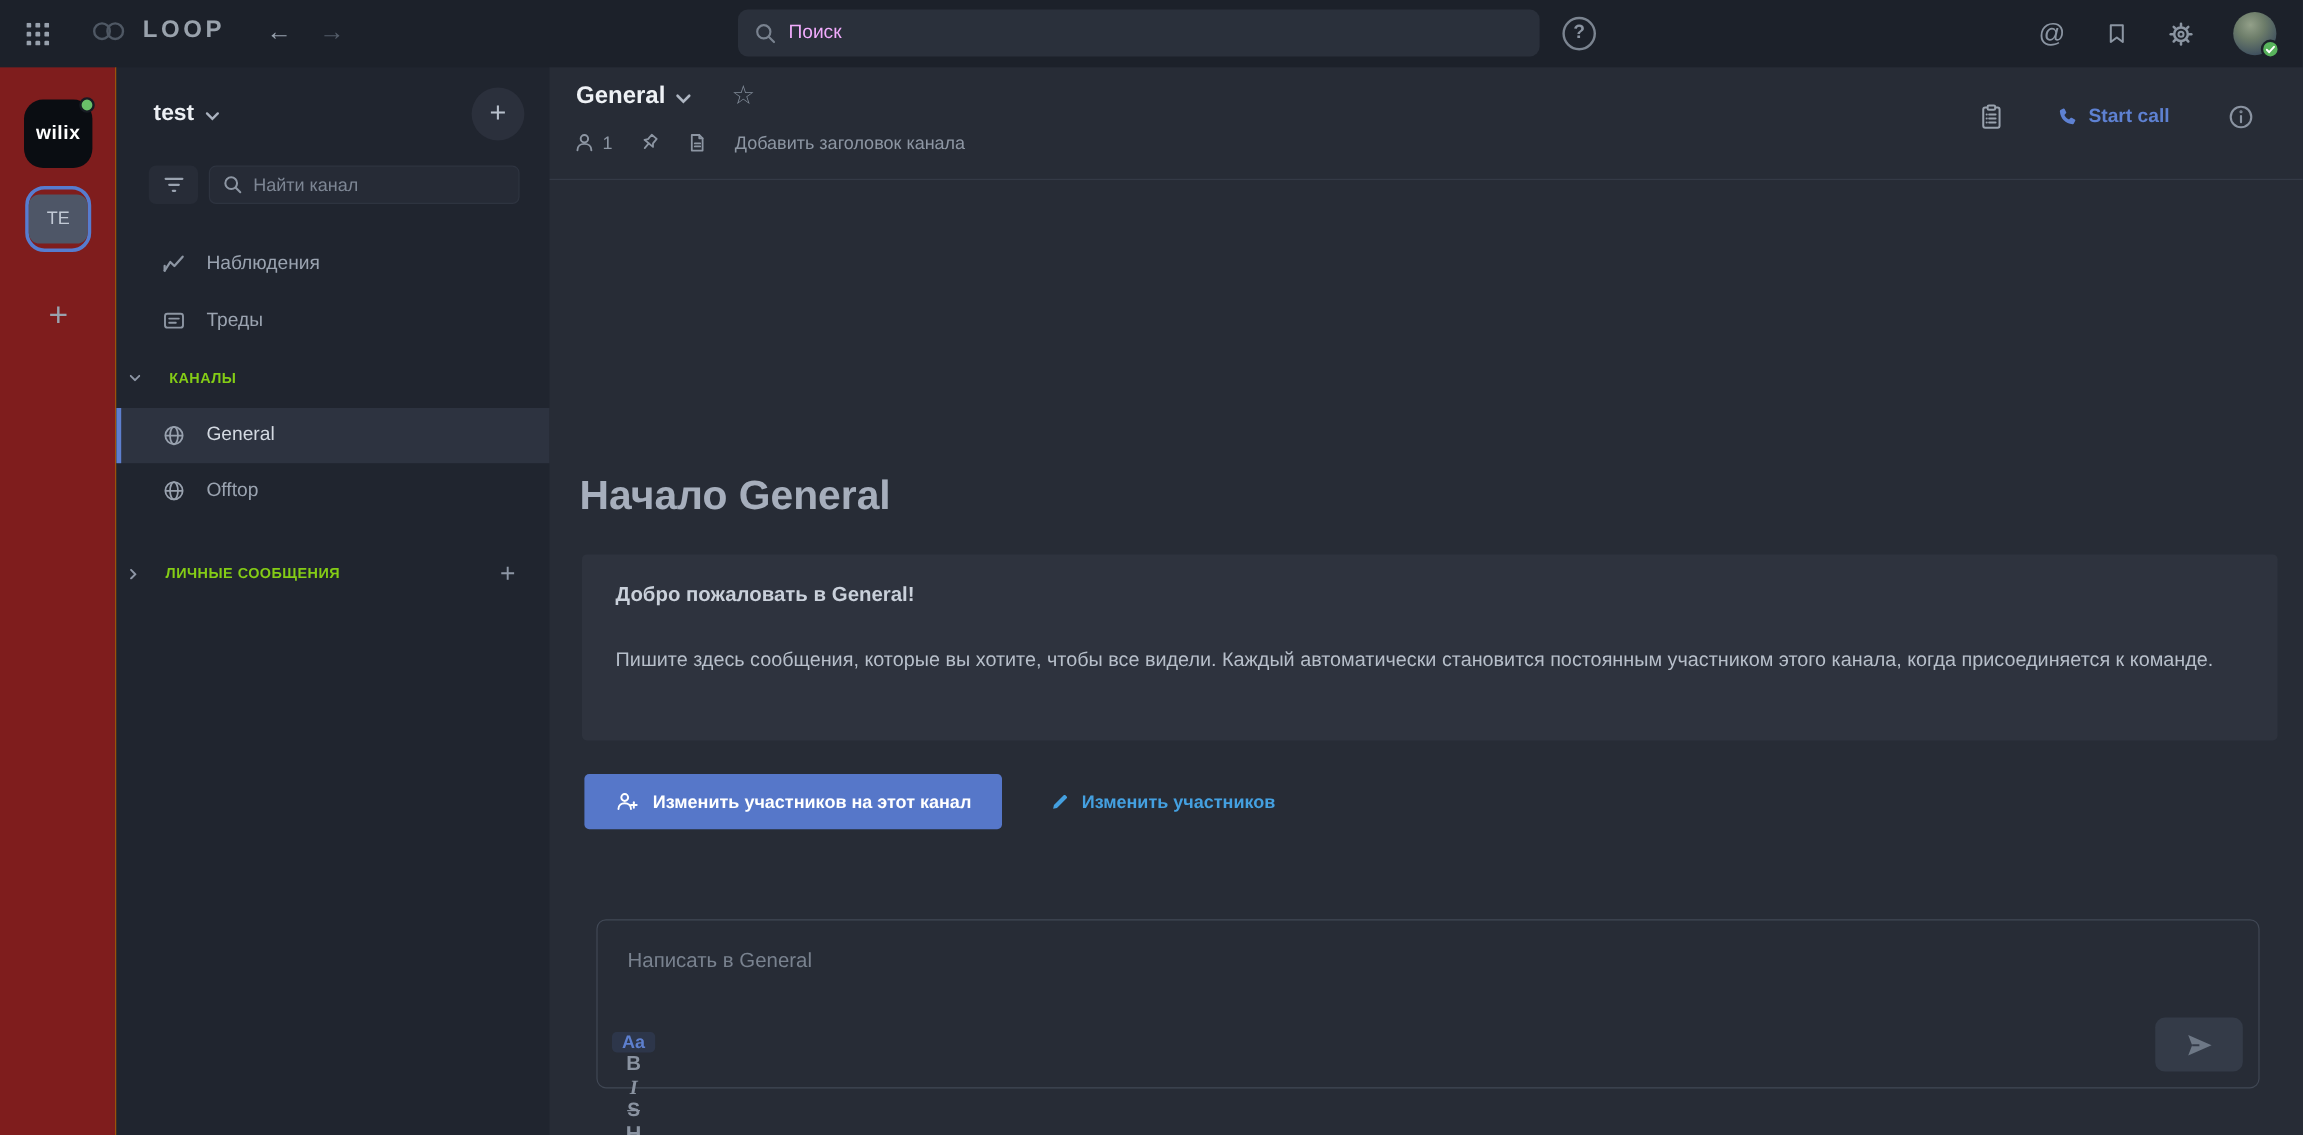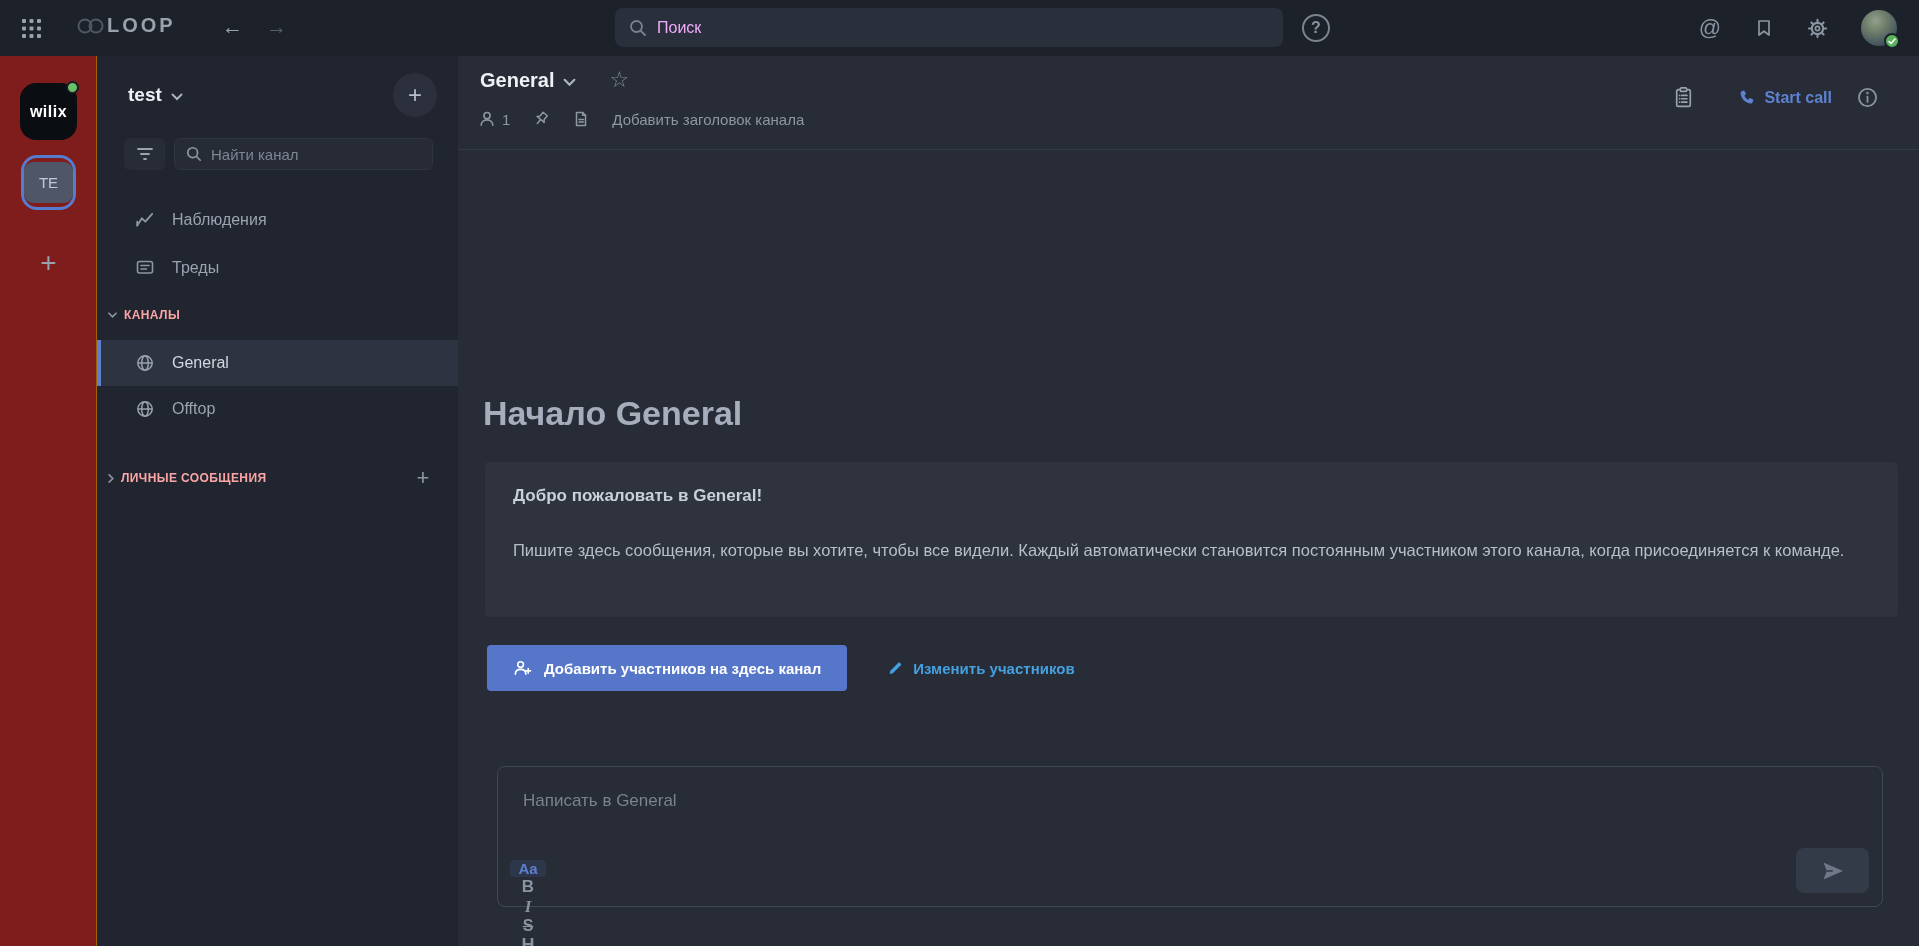--- a/index.html
+++ b/index.html
@@ -8,21 +8,21 @@
     font-family:"Liberation Sans","DejaVu Sans",sans-serif;
     background:#272c36; color:#a7b0bd; position:relative;
     -webkit-font-smoothing:antialiased;
   }
   svg { display:block; }
   button { background:none; border:none; color:inherit; font:inherit; cursor:pointer; padding:0; }
 
   
   .topbar { position:absolute; left:0; top:0; width:1919px; height:56px; background:#1c212a; z-index:5; }
   .tb-grid { position:absolute; left:22px; top:19px; color:#97a0ac; }
-  .tb-brand { position:absolute; left:76px; top:14px; display:flex; align-items:center; color:#4f5864; }
+  .tb-brand { position:absolute; left:76px; top:14px; display:flex; align-items:center; gap:12px; color:#4f5864; }
   .tb-brand .brand-name { font-size:20px; font-weight:bold; letter-spacing:3px; color:#99a2ac; }
   .tb-nav { position:absolute; top:13px; font-size:21px; line-height:28px; }
   .tb-back { left:222px; color:#99a3af; }
   .tb-fwd { left:266px; color:#545d69; }
   .tb-search { position:absolute; left:615px; top:8px; width:668px; height:39px; background:#2a303b;
     border-radius:8px; display:flex; align-items:center; padding:0 14px; gap:10px; color:#79828f; cursor:text; }
   .tb-search .ph { font-size:16px; color:#f0abfc; }
   .tb-help { position:absolute; left:1302px; top:14px; width:28px; height:28px; border:2px solid #7b8490;
     border-radius:50%; color:#8a93a0; font-size:16px; font-weight:bold; display:flex; align-items:center; justify-content:center; }
   .tb-right { position:absolute; right:22px; top:0; height:56px; display:flex; align-items:center; gap:33px; color:#8b95a2; }
@@ -55,22 +55,22 @@
     font-weight:300; display:flex; align-items:center; justify-content:center; }
   .sb-searchrow { position:absolute; left:27px; right:25px; top:82px; height:32px; display:flex; gap:9px; }
   .sb-filter { width:41px; height:32px; background:#272c37; border-radius:6px; color:#9aa3b0;
     display:flex; align-items:center; justify-content:center; }
   .sb-search { flex:1; height:32px; background:#262b36; border:1px solid #2e3440; border-radius:6px;
     display:flex; align-items:center; gap:9px; padding:0 11px; color:#8d96a3; cursor:text; }
   .sb-search .ph { font-size:15px; color:#7d8694; }
   .sb-item { position:absolute; left:0; width:361px; height:44px; display:flex; align-items:center;
     padding-left:38px; gap:17px; color:#9aa3b0; font-size:16px; cursor:pointer; }
   .sb-item svg { color:#8d96a3; flex:none; }
-  .sb-cat { position:absolute; left:11px; display:flex; align-items:center; gap:7px; height:24px;
-    color:#fca5a5; font-size:12px; font-weight:bold; letter-spacing:.4px; cursor:pointer; }
+  .sb-cat { position:absolute; left:11px; display:flex; align-items:center; gap:24px; height:24px;
+    color:#84cc16; font-size:12px; font-weight:bold; letter-spacing:.4px; cursor:pointer; }
   .sb-cat svg { color:#8d96a5; }
   .chan-row { position:absolute; left:0; width:361px; height:46px; display:flex; align-items:center;
     padding-left:38px; gap:17px; font-size:16px; color:#9aa3b0; cursor:pointer; }
   .chan-row.selected { background:#2d3340; color:#d3d9e1; }
   .chan-row.selected::before { content:""; position:absolute; left:0; top:0; bottom:0; width:4px; background:#5d7fce; }
   .chan-row svg { color:#98a1ae; flex:none; }
   .dm-plus { position:absolute; left:312px; top:408px; width:28px; height:28px; color:#8d96a5; font-size:22px;
     font-weight:300; display:flex; align-items:center; justify-content:center; }
 
   
@@ -79,21 +79,21 @@
   .ch-row1 { position:absolute; left:22px; top:12px; display:flex; align-items:center; gap:9px; }
   .ch-name { font-size:20px; font-weight:bold; color:#eef1f5; cursor:pointer; display:flex; align-items:center; gap:9px; }
   .ch-name svg { color:#aeb6c2; margin-top:4px; }
   .ch-fav { margin-left:24px; font-size:22px; color:#828c99; line-height:24px; }
   .ch-row2 { position:absolute; left:20px; top:54px; display:flex; align-items:center; color:#8d96a3; font-size:15px; }
   .ch-row2 .members { display:flex; align-items:center; gap:6px; cursor:pointer; }
   .ch-row2 .ic-btn { margin-left:22px; }
   .ch-add-header { margin-left:22px; color:#8d96a3; cursor:pointer; }
   .ch-right { position:absolute; right:40px; top:30px; display:flex; align-items:center; }
   .ch-clip { color:#99a2ae; margin-right:44px; }
-  .start-call { display:flex; align-items:center; gap:9px; color:#5e81d2; font-size:16px; font-weight:bold; margin-right:24px; }
+  .start-call { display:flex; align-items:center; gap:9px; color:#5e81d2; font-size:16px; font-weight:bold; margin-right:48px; }
   .ch-info { color:#8a93a1; }
 
   .intro-title { position:absolute; left:25px; top:338px; font-size:34px; font-weight:bold; color:#a6aebc; }
   .welcome { position:absolute; left:27px; top:406px; width:1413px; height:155px; background:#2e333e;
     border-radius:4px; padding:24px 28px; }
   .welcome .w-title { font-size:17px; font-weight:bold; color:#c9d0da; }
   .welcome .w-body { margin-top:29px; font-size:16.5px; line-height:30px; color:#b7bfca; }
 
   .cta-row { position:absolute; left:29px; top:589px; display:flex; align-items:center; }
   .btn-add-members { height:46px; background:#5677c9; border-radius:4px; color:#ffffff; font-size:15px;
@@ -356,21 +356,21 @@
   </div>
 
   <div class="cta-row">
     <button class="btn-add-members">
       <svg width="19" height="18" viewBox="0 0 20 18" fill="none" stroke="#ffffff" stroke-width="1.7" stroke-linecap="round">
         <circle cx="8" cy="5.4" r="3"></circle>
           <path d="M2.5 15.5c0-3.2 2.4-5 5.5-5s5.5 1.8 5.5 5"></path>
         <line x1="16" y1="9.5" x2="16" y2="14.5"></line>
           <line x1="13.5" y1="12" x2="18.5" y2="12"></line>
       </svg>
-      <span>Добавить участников на здесь канал</span>
+      <span>Изменить участников на этот канал</span>
     </button>
     <button class="link-edit-header">
       <svg width="16" height="16" viewBox="0 0 16 16" fill="currentColor">
         <path d="M2.6 13.9l.7-3.1 8.1-8.1c.4-.4 1.1-.4 1.5 0l1 1c.4.4.4 1.1 0 1.5l-8.1 8.1-3.2.6z"></path>
       </svg>
       <span>Изменить участников</span>
     </button>
   </div>
 
   <div class="composer">

